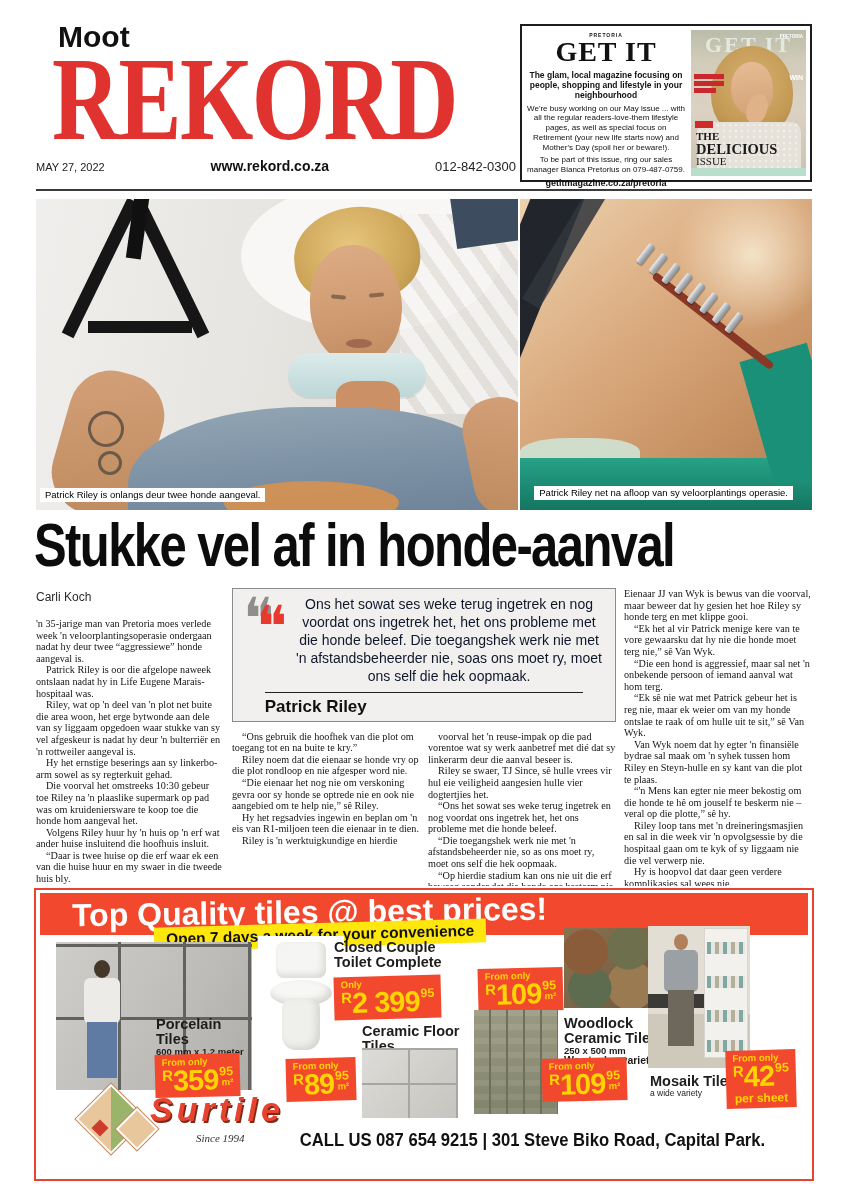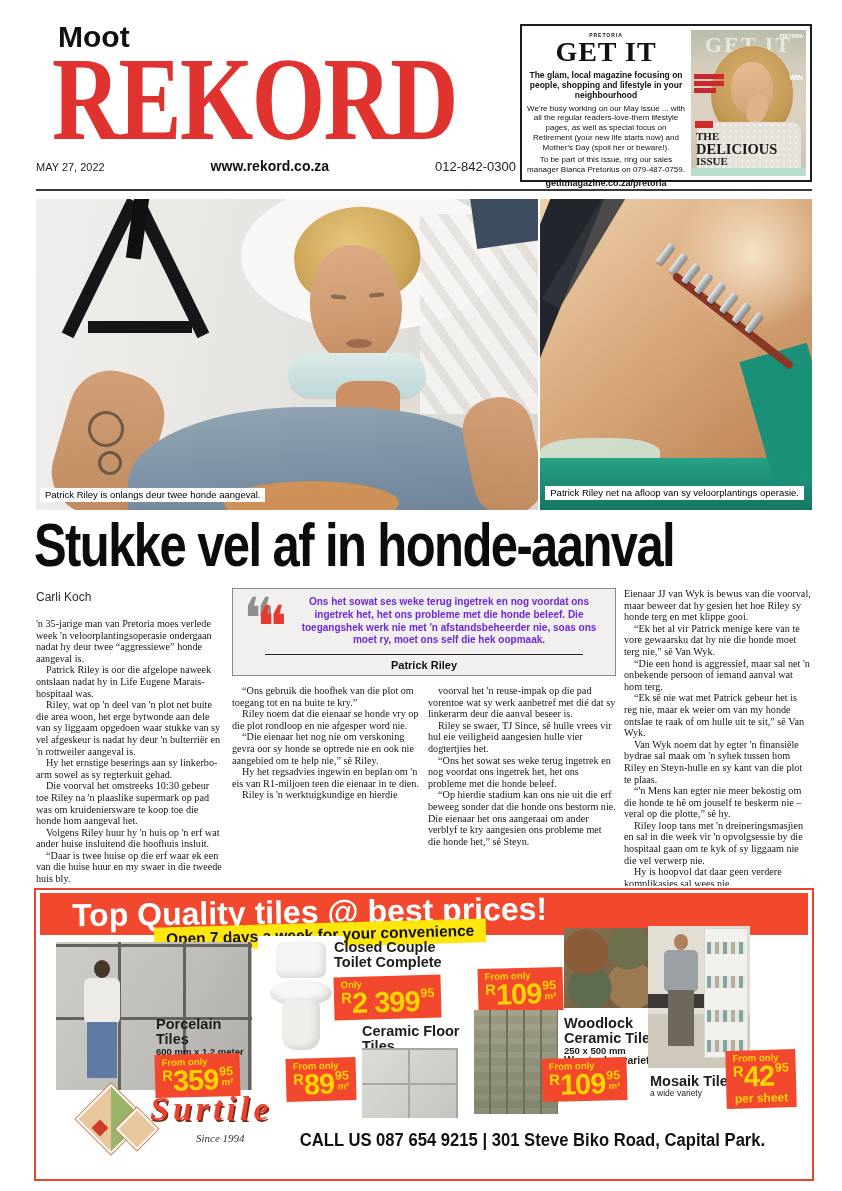--- a/index.html
+++ b/index.html
@@ -37,26 +37,26 @@
       background:linear-gradient(170deg,#e7bd95,#d3a075);}
   .cv-hand{position:absolute;left:56px;top:64px;width:20px;height:30px;border-radius:45%;
       background:#dfb288;transform:rotate(18deg);}
   .cv-body{position:absolute;left:6px;bottom:8px;width:104px;height:46px;border-radius:10px 10px 0 0;
       background:radial-gradient(circle,#f2f0ea 1px,transparent 1.6px) 0 0/6px 6px,#e6e2da;}
   .cv-redbar{position:absolute;left:3px;width:30px;height:5px;background:#c9282e;}
   .cv-win{position:absolute;right:3px;top:44px;font-size:7px;font-weight:bold;color:#fff;}
   .cv-alltag{position:absolute;left:4px;bottom:48px;width:18px;height:7px;background:#d02b28;}
   .cv-the{position:absolute;left:5px;bottom:34px;font-family:"Liberation Serif",serif;font-weight:bold;font-size:11px;color:#191919;line-height:1;}
   .cv-delicious{position:absolute;left:5px;bottom:20px;font-family:"Liberation Serif",serif;font-weight:bold;font-size:14.5px;color:#191919;line-height:1;letter-spacing:0;text-align:right;}
-  .cv-issue{position:absolute;left:5px;bottom:9px;font-family:"Liberation Serif",serif;font-weight:bold;font-size:11px;color:#191919;line-height:1;}
+  .cv-issue{position:absolute;left:5px;bottom:9px;font-family:"Liberation Serif",serif;font-weight:normal;font-size:11px;color:#191919;line-height:1;}
   .cv-strip{position:absolute;left:0;right:0;bottom:0;height:8px;background:#b8dfcb;}
   
   .photos{position:absolute;left:36px;top:199px;right:30px;height:311px;display:flex;gap:2px;}
   figure{margin:0;position:relative;overflow:hidden;}
-  .photo-left{width:482px;background:linear-gradient(100deg,#f0efed 0%,#e7e5e1 45%,#d9d6d1 100%);padding-left:20px;}
+  .photo-left{width:482px;background:linear-gradient(100deg,#f0efed 0%,#e7e5e1 45%,#d9d6d1 100%);}
   .ph-darkcorner{position:absolute;right:-10px;top:-10px;width:75px;height:55px;background:#3d4c5e;transform:rotate(-8deg);}
   .ph-bar1{position:absolute;left:58px;top:-6px;width:13px;height:150px;background:#161616;transform:rotate(26deg);}
   .ph-bar2{position:absolute;left:128px;top:-6px;width:13px;height:150px;background:#161616;transform:rotate(-26deg);}
   .ph-bar3{position:absolute;left:52px;top:122px;width:104px;height:12px;background:#161616;}
   .ph-strap{position:absolute;left:96px;top:-30px;width:15px;height:90px;background:#101010;transform:rotate(8deg);}
   .ph-pillow{position:absolute;left:205px;top:-18px;width:260px;height:150px;background:#f8f7f5;border-radius:50%;}
   .ph-bedding{position:absolute;right:0;top:15px;width:118px;height:200px;opacity:.85;
       background:repeating-linear-gradient(55deg,#f6f5f3 0 14px,#e4e1dc 14px 23px);}
   .ph-hair{position:absolute;left:258px;top:8px;width:126px;height:96px;border-radius:50% 50% 44% 44%;
       background:radial-gradient(circle at 45% 40%,#e6c67e 0%,#cda558 65%,#b08a43 100%);transform:rotate(-6deg);}
@@ -85,41 +85,41 @@
   .pr-strap2{position:absolute;left:34px;top:-16px;width:20px;height:130px;background:#30353c;opacity:.85;transform:rotate(31deg);}
   .pr-teal-b{position:absolute;left:0;right:0;bottom:0;height:52px;background:linear-gradient(180deg,#27a287,#147661);}
   .pr-teal-r{position:absolute;right:-14px;bottom:30px;width:70px;height:130px;background:#1b9078;transform:rotate(-16deg);}
   .pr-cloth{position:absolute;left:0;bottom:38px;width:120px;height:34px;background:#cfe3d4;border-radius:40% 40% 0 0;opacity:.9;}
   .pr-wound{position:absolute;left:118px;top:118px;width:150px;height:8px;background:#8a3826;border-radius:4px;transform:rotate(38deg);}
   .pr-staples{position:absolute;left:104px;top:96px;width:178px;display:flex;gap:9px;transform:rotate(38deg);}
   .pr-staples i{display:block;width:7px;height:23px;border-radius:2px;
       background:linear-gradient(90deg,#eceef0 0%,#aab2b8 55%,#868e94 100%);box-shadow:1px 1px 1px rgba(0,0,0,.35);}
   figcaption{position:absolute;background:#fff;color:#000;font-size:9.5px;line-height:1.1;padding:2px 5px;white-space:nowrap;}
   .cap-left{left:4px;bottom:8px;}
-  .cap-right{right:8px;bottom:10px;margin-top:44px;}
+  .cap-right{right:19px;bottom:10px;margin-top:44px;}
   
   .headline{position:absolute;left:34px;top:514px;width:940px;margin:0;
       font-size:62px;font-weight:900;letter-spacing:-2px;line-height:1;color:#0c0c0c;
       transform:scaleX(0.79);transform-origin:0 50%;white-space:nowrap;}
   .article{position:absolute;left:36px;top:588px;right:30px;height:298px;overflow:hidden;
       display:grid;grid-template-columns:188px 384px 188px;gap:0 8px;}
   .byline{font-size:12px;color:#2a2a2a;margin:2px 0 14px;}
   .col p{margin:0;font-family:"Liberation Serif",serif;font-size:10.2px;line-height:11.6px;text-indent:10px;color:#141414;}
   .col p:first-of-type{text-indent:0;}
   .col2 p:first-of-type,.col3 p:first-of-type,.col4 p:first-of-type{text-indent:10px;}
   .col4 p:first-of-type{text-indent:0;}
   .quote-box{background:#f1f0ee;border:1px solid #8a8a8a;padding:7px 10px 4px;margin-bottom:9px;}
   .quote-row{display:flex;gap:6px;}
   .quote-icon{position:relative;width:44px;height:52px;flex:none;}
   .quote-icon .q1,.quote-icon .q2{position:absolute;font-size:58px;line-height:1;font-family:"DejaVu Sans",sans-serif;}
   .quote-icon .q1{color:#8e8e8e;left:0;top:-6px;}
   .quote-icon .q2{color:#e8392f;left:13px;top:2px;}
-  .quote-text{font-size:10px;line-height:1.28;text-align:center;color:#6d28d9;font-weight:bold;}
-  .quote-attr{border-top:1px solid #222;width:88%;margin:6px auto 0;text-align:center;
-      font-size:11px;font-weight:bold;padding-top:4px;}
+  .quote-text{font-size:14px;line-height:1.28;text-align:center;color:#0f172a;}
+  .quote-attr{border-top:1px solid #222;width:88%;margin:6px auto 0;
+      font-size:17px;font-weight:bold;padding-top:4px;}
   .midcols{display:grid;grid-template-columns:188px 188px;gap:0 8px;}
   
   .tilead{position:absolute;left:34px;top:888px;right:28px;height:293px;border:2px solid #e8432e;
       background:#fff;box-sizing:border-box;}
   .ta-banner{position:absolute;left:4px;right:4px;top:3px;height:42px;background:#f2492e;}
   .ta-head{position:absolute;left:36px;top:4px;color:#fff;font-size:32px;font-weight:800;letter-spacing:0;
       transform:rotate(-0.8deg);white-space:nowrap;}
   .ta-open{position:absolute;left:118px;top:33px;background:#ffe70d;color:#111;font-size:15.5px;font-weight:800;
       padding:3px 12px;transform:rotate(-1.6deg);white-space:nowrap;}
   .ta-label{position:absolute;color:#1d1d1b;line-height:1.02;}
@@ -173,21 +173,21 @@
   .mo-stack{position:absolute;right:2px;top:2px;width:44px;height:130px;background:#f2f1ee;box-shadow:inset 0 0 0 1px #d8d6d0;}
   .mo-strip{position:absolute;left:3px;right:3px;height:12px;
       background:
         repeating-linear-gradient(90deg,#7fa8a0 0 4px,#e8e6e0 4px 8px,#b5b09c 8px 12px,#e8e6e0 12px 16px);}
   .ta-logo{position:absolute;left:42px;top:198px;width:220px;height:72px;}
   .lg-d1{position:absolute;left:10px;top:8px;width:46px;height:46px;transform:rotate(45deg);
       background:linear-gradient(45deg,#e9c79c 0 50%,#9ab56a 50% 100%);box-shadow:0 0 0 2px #fff,0 0 0 3px #c9875a;}
   .lg-d2{position:absolute;left:46px;top:28px;width:26px;height:26px;transform:rotate(45deg);
       background:#e9c79c;box-shadow:0 0 0 2px #fff,0 0 0 3px #c9875a;}
   .lg-d3{position:absolute;left:16px;top:34px;width:12px;height:12px;transform:rotate(45deg);background:#cf3b2a;}
-  .lg-name{position:absolute;left:72px;top:2px;font-family:Liberation Serif, serif;font-style:italic;font-weight:bold;
+  .lg-name{position:absolute;left:72px;top:2px;font-family:Liberation Sans, sans-serif;font-style:italic;font-weight:bold;
       font-size:34px;color:#e8432e;letter-spacing:4px;text-shadow:1.5px 1.5px 0 #7c2a1a;text-align:center;}
   .lg-since{position:absolute;left:118px;top:44px;font-family:"Liberation Serif",serif;font-style:italic;font-size:11px;color:#333;}
   .ta-contact{position:absolute;left:235px;right:18px;top:240px;text-align:center;
       font-size:17.5px;font-weight:800;color:#111;transform:scaleX(0.95);transform-origin:50% 50%;white-space:nowrap;}
 </style>
 </head>
 <body>
 
 <div class="page">
 
@@ -312,20 +312,21 @@
               <p>“Die eienaar het nog nie om verskoning gevra oor sy honde se optrede nie en ook nie aangebied om te help nie,” sê Riley.</p>
               <p>Hy het regsadvies ingewin en beplan om 'n eis van R1-miljoen teen die eienaar in te dien.</p>
               <p>Riley is 'n werktuigkundige en hierdie</p>
             </div>
         </div>
         <div class="col col3">
           <div>
               <p>voorval het 'n reuse-impak op die pad vorentoe wat sy werk aanbetref met dié dat sy linkerarm deur die aanval beseer is.</p>
               <p>Riley se swaer, TJ Since, sê hulle vrees vir hul eie veiligheid aangesien hulle vier dogtertjies het.</p>
               <p>“Ons het sowat ses weke terug ingetrek en nog voordat ons ingetrek het, het ons probleme met die honde beleef.</p>
+              <p>“Die toegangshek werk nie met 'n afstandsbeheerder nie, so as ons moet ry, moet ons self die hek oopmaak.</p>
               <p>“Op hierdie stadium kan ons nie uit die erf beweeg sonder dat die honde ons bestorm nie. Die eienaar het ons aangeraai om ander verblyf te kry aangesien ons probleme met die honde het,” sê Steyn.</p>
             </div>
         </div>
       </div>
     </div>
     <div class="col col4">
       <div>
           <p>Eienaar JJ van Wyk is bewus van die voorval, maar beweer dat hy gesien het hoe Riley sy honde terg en met klippe gooi.</p>
           <p>“Ek het al vir Patrick menige kere van te vore gewaarsku dat hy nie die honde moet terg nie,” sê Van Wyk.</p>
           <p>“Die een hond is aggressief, maar sal net 'n onbekende persoon of iemand aanval wat hom terg.</p>

